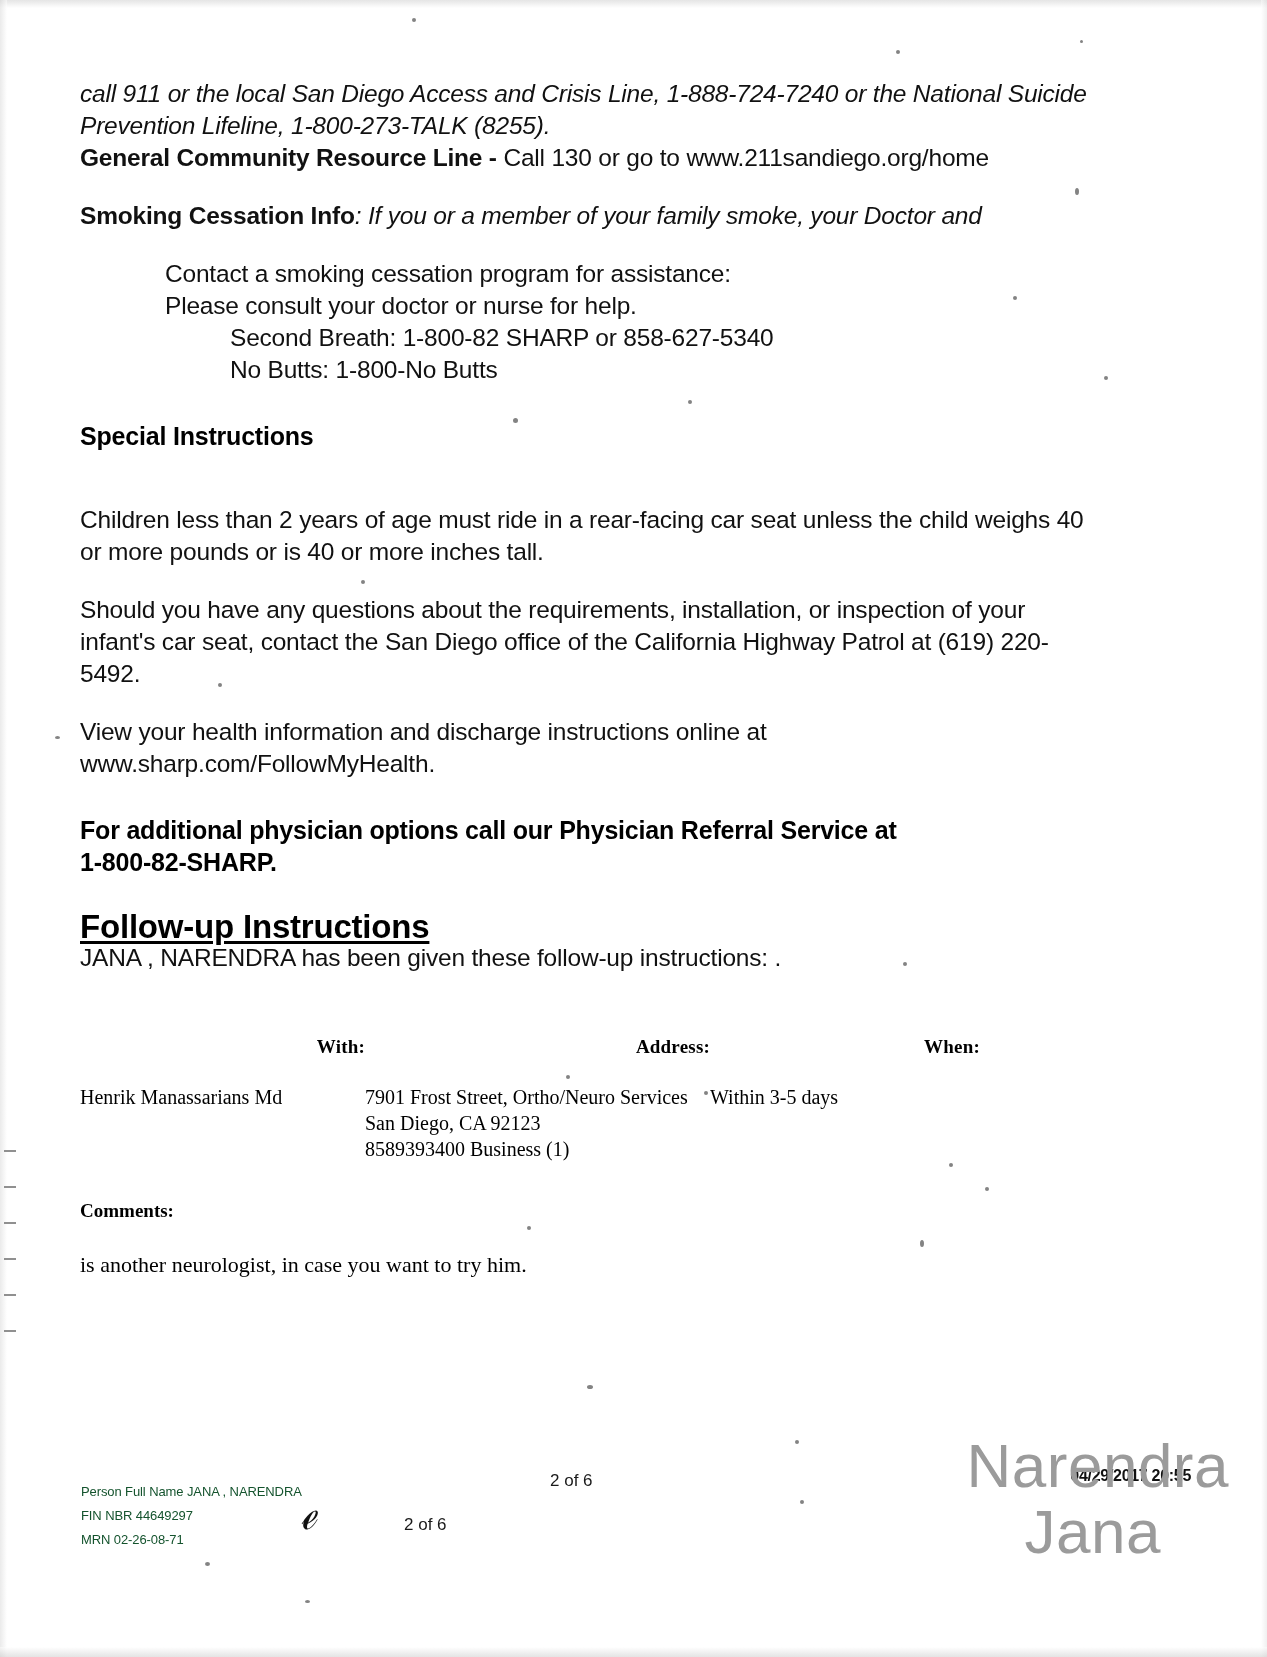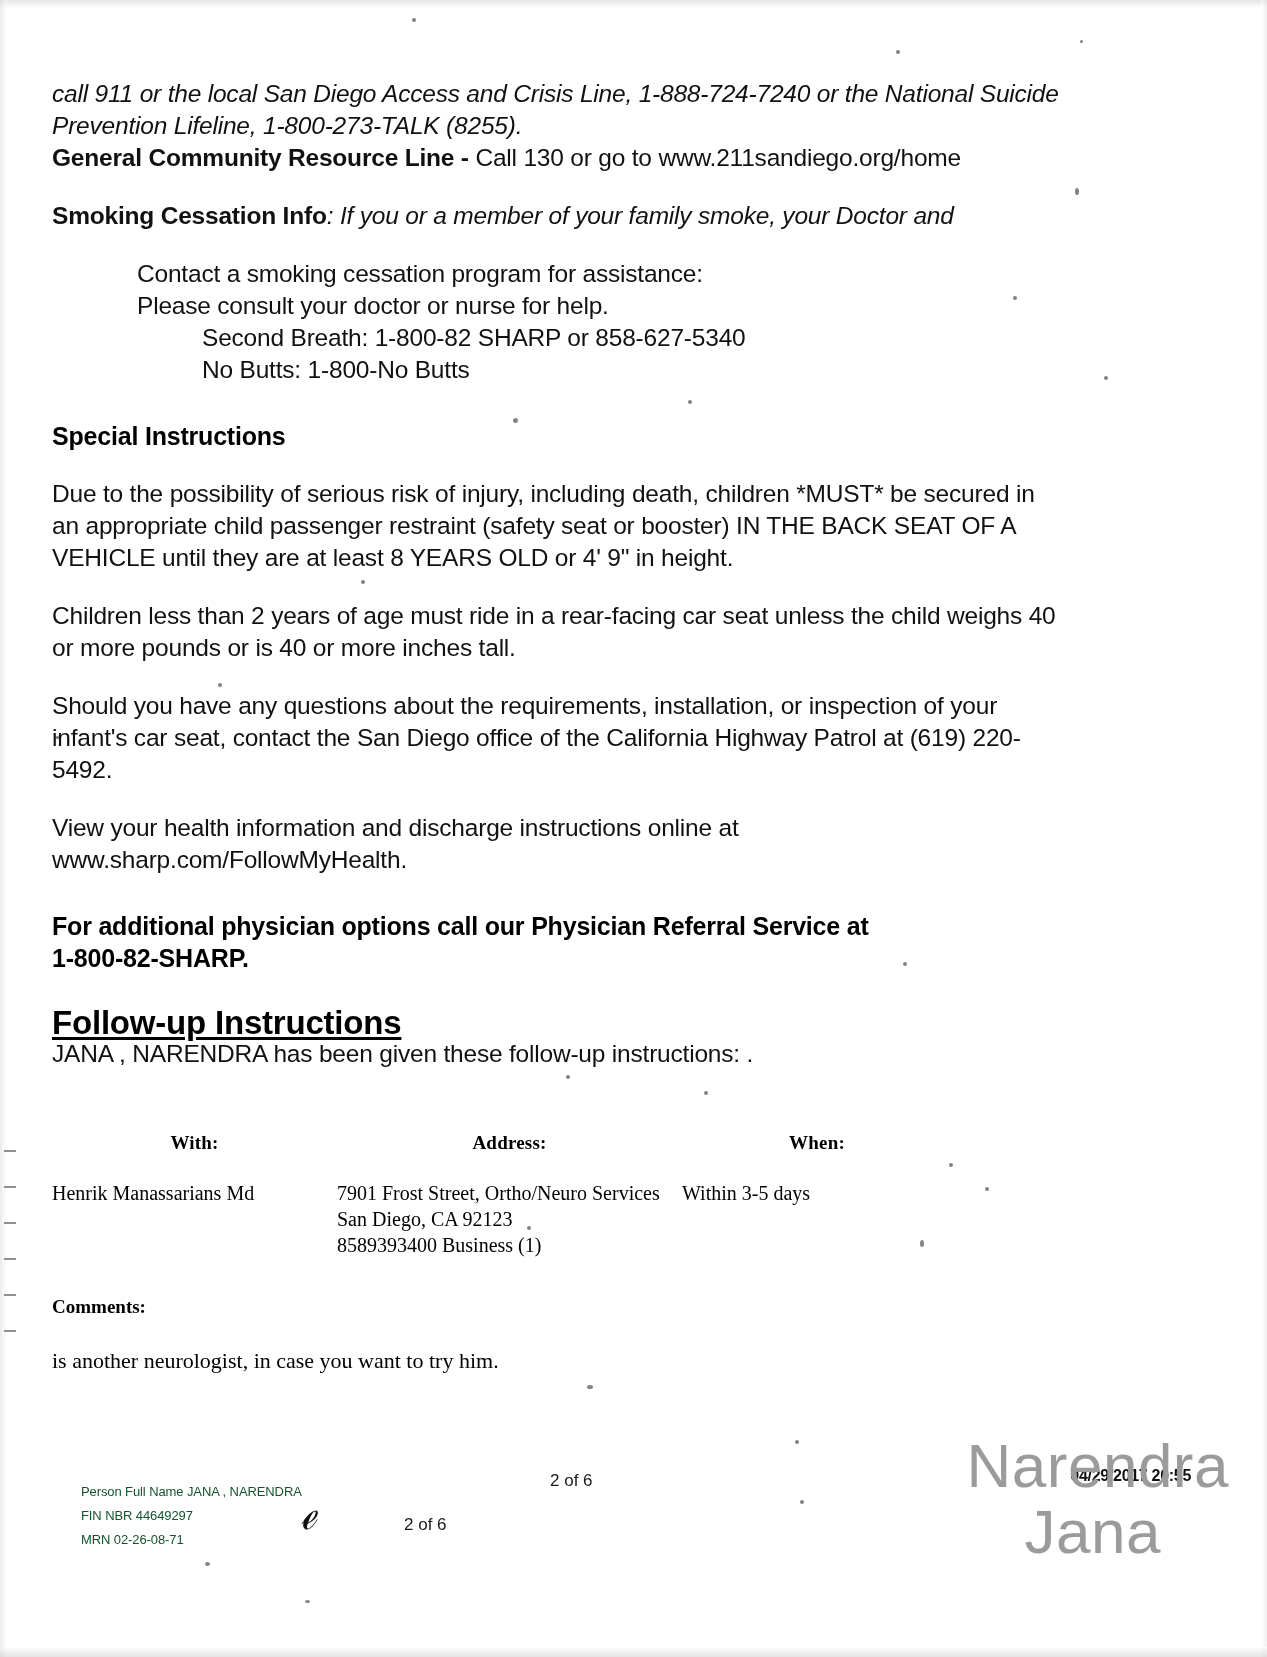--- a/index.html
+++ b/index.html
@@ -32,21 +32,21 @@
     background: linear-gradient(to top, #c9c9c9, #ffffff);
     opacity: .5;
   }
   .scan-edge-right {
     position: absolute; right: 0; top: 0; width: 6px; height: 1657px;
     background: linear-gradient(to left, #dddddd, #ffffff);
     opacity: .45;
   }
   .content {
     position: absolute;
-    left: 52px;
+    left: 80px;
     top: 78px;
     width: 1010px;
   }
 
   
   .body-txt {
     font-family: "Liberation Sans", sans-serif;
     font-size: 24.5px;
     line-height: 32px;
     letter-spacing: -0.2px;
@@ -80,21 +80,21 @@
   .indent-2 { padding-left: 150px; }
 
   
   .fu-table {
     margin-top: 62px;
     width: 900px;
     font-family: "Liberation Serif", serif;
     border-collapse: collapse;
   }
   .fu-table th {
-    text-align: center;
+    text-align: right;
     font-size: 19px;
     font-weight: bold;
     padding: 0 0 26px 0;
     vertical-align: top;
     letter-spacing: .2px;
   }
   .fu-table td {
     text-align: left;
     font-size: 20px;
     line-height: 26px;
@@ -270,21 +270,20 @@
       <div class="indent-2" style="padding-left:65px">Second Breath: 1-800-82 SHARP or 858-627-5340</div>
       <div class="indent-2" style="padding-left:65px">No Butts: 1-800-No Butts</div>
     </div>
 
     <div class="gap-lg"></div>
 
     <div class="heading">Special Instructions</div>
 
     <div class="gap-md"></div>
 
-    <p class="block body-txt">Due to the possibility of serious risk of injury, including death, children *MUST* be secured in an appropriate child passenger restraint (safety seat or booster) IN THE BACK SEAT OF A VEHICLE until they are at least 8 YEARS OLD or 4' 9" in height.</p>
     <div class="gap-md"></div>
     <p class="block body-txt">Children less than 2 years of age must ride in a rear-facing car seat unless the child weighs 40 or more pounds or is 40 or more inches tall.</p>
     <div class="gap-md"></div>
     <p class="block body-txt">Should you have any questions about the requirements, installation, or inspection of your infant's car seat, contact the San Diego office of the California Highway Patrol at (619) 220-5492.</p>
     <div class="gap-md"></div>
     <p class="block body-txt" style="width:760px">View your health information and discharge instructions online at www.sharp.com/FollowMyHealth.</p>
 
     <div class="gap-lg"></div>
 
     <div class="heading">For additional physician options call our Physician Referral Service at</div>

